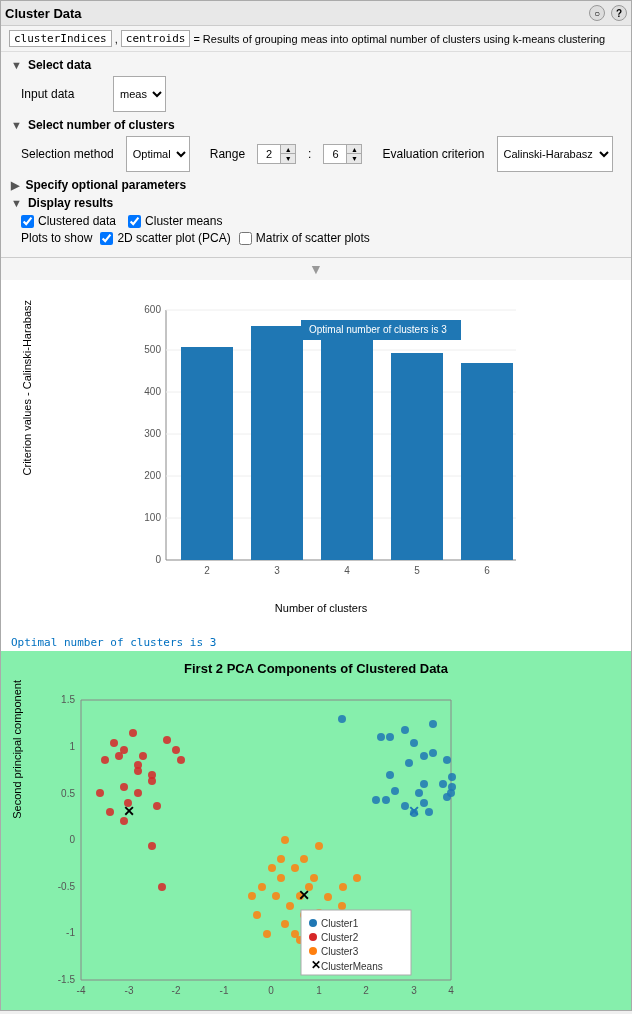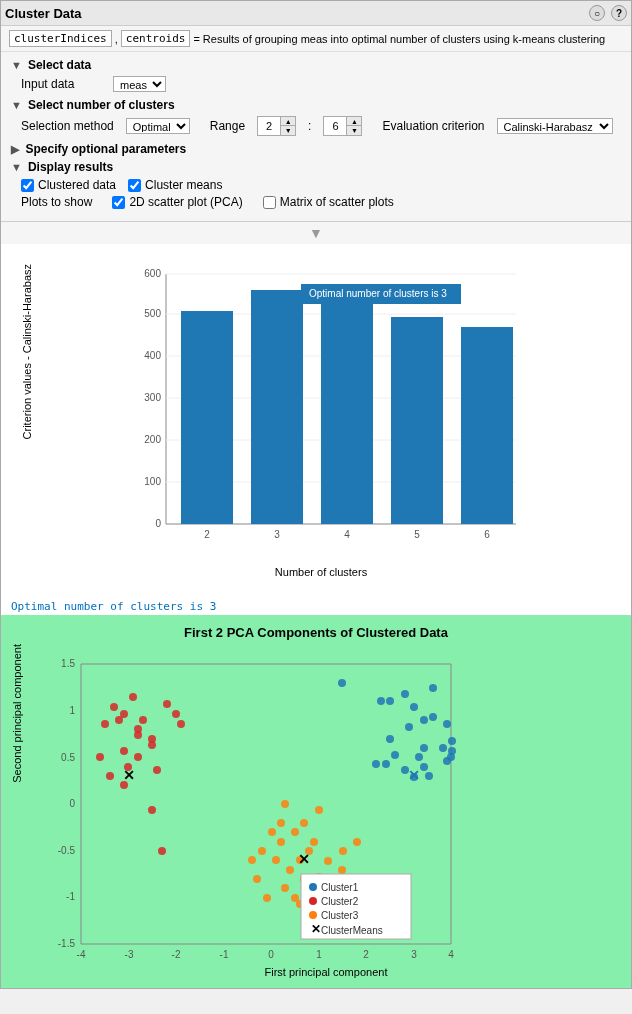--- a/index.html
+++ b/index.html
@@ -84,21 +84,21 @@
     }
     .form-label {
       font-size: 12px;
       min-width: 80px;
     }
     select {
       font-size: 11px;
       padding: 1px 2px;
       border: 1px solid #aaa;
       background: #fff;
-      height: 16px;
+      height: 36px;
     }
     .spinner-box {
       display: inline-flex;
       align-items: center;
       border: 1px solid #aaa;
       background: #fff;
     }
     .spinner-val {
       width: 22px;
       text-align: center;
@@ -133,21 +133,21 @@
     }
     .checkbox-item {
       display: flex;
       align-items: flex-end;
       gap: 4px;
       font-size: 12px;
     }
     .plots-row {
       display: flex;
       align-items: center;
-      gap: 20px;
+      gap: 8px;
       font-size: 12px;
     }
     .collapse-arrow {
       color: #555;
       font-size: 11px;
       margin-right: 2px;
     }
     .dropdown-indicator {
       text-align: center;
       padding: 3px;
@@ -519,18 +519,17 @@
           <rect x="270" y="230" width="110" height="65" fill="white" stroke="#aaa" stroke-width="1"></rect>
           <circle cx="282" cy="243" r="4" fill="#1f77b4"></circle>
           <text x="290" y="247" font-size="10" fill="#333">Cluster1</text>
           <circle cx="282" cy="257" r="4" fill="#d62728"></circle>
           <text x="290" y="261" font-size="10" fill="#333">Cluster2</text>
           <circle cx="282" cy="271" r="4" fill="#ff7f0e"></circle>
           <text x="290" y="275" font-size="10" fill="#333">Cluster3</text>
           <text x="280" y="289" font-size="12" font-weight="bold" fill="#000">✕</text>
           <text x="290" y="290" font-size="10" fill="#333">ClusterMeans</text>
         </svg>
-        <div class="scatter-x-label">First principal component</div>
       </div>
     </div>
   </div>
 
 </div>
 
 </body></html>

